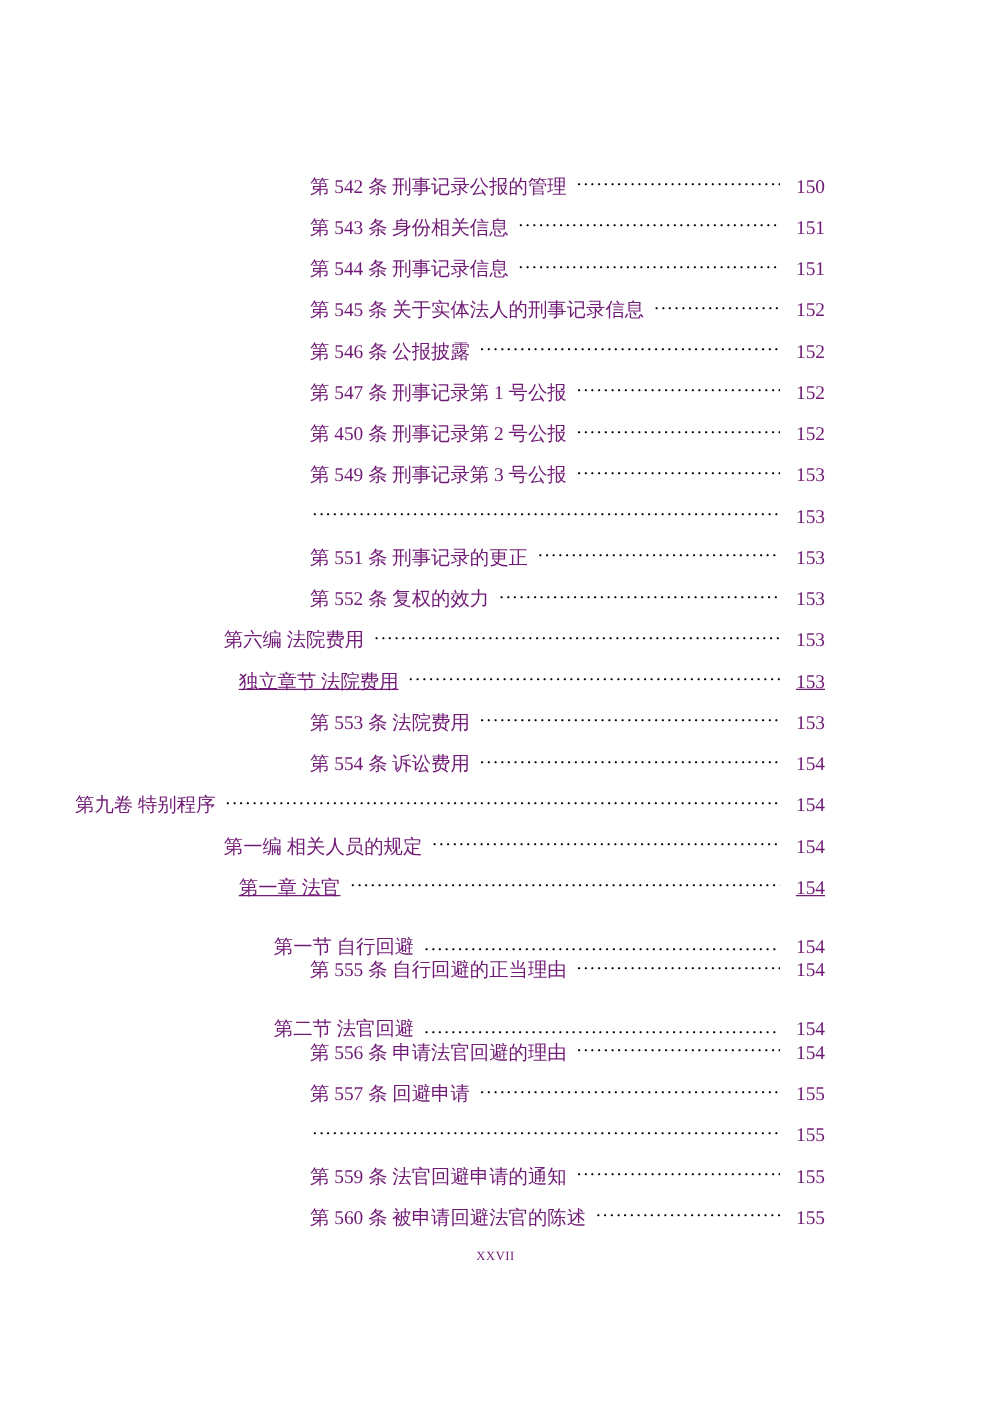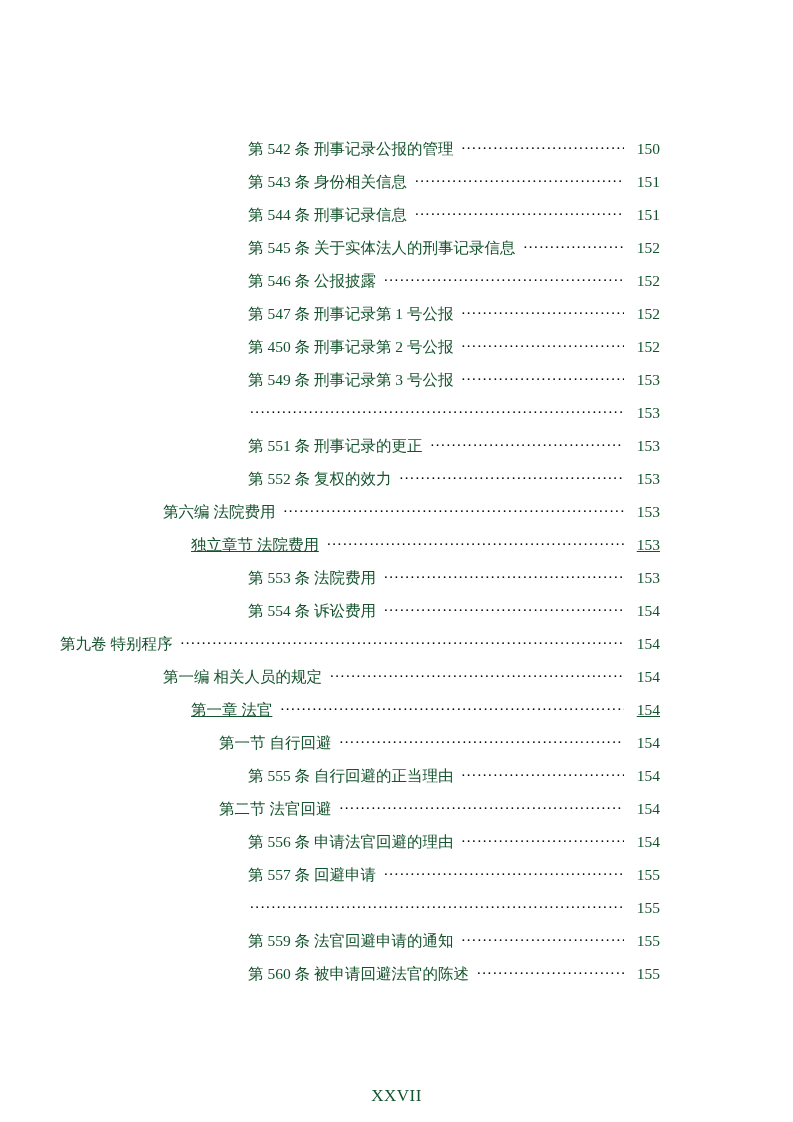--- a/index.html
+++ b/index.html
@@ -6,21 +6,21 @@
     margin: 0;
     padding: 0;
     background: #ffffff;
   }
   .page {
     position: relative;
     width: 793px;
     height: 1122px;
     background: #ffffff;
     font-family: "Liberation Serif", "DejaVu Serif", serif;
-    color: #14532d;
+    color: #701a75;
     overflow: hidden;
   }
   .toc {
     position: absolute;
     top: 138px;
     left: 0;
     right: 0;
   }
   .toc-entry {
     display: flex;
@@ -54,32 +54,32 @@
     white-space: nowrap;
   }
   .toc-page {
     flex: 0 0 auto;
     padding-left: 6px;
     text-align: right;
     min-width: 28px;
   }
   
   .lvl-0 { padding-left: 60px; }
-  .lvl-1 { padding-left: 163px; }
+  .lvl-1 { padding-left: 163px; margin-left: 16px; }
   .lvl-2 { padding-left: 191px; text-decoration: underline; }
-  .lvl-3 { padding-left: 219px; }
+  .lvl-3 { padding-left: 219px; align-items: flex-end; }
   .lvl-4 { padding-left: 248px; }
 
   .folio {
     position: absolute;
-    top: 1086px;
+    top: 1000px;
     left: 0;
     width: 100%;
     text-align: center;
-    font-size: 17px;
+    font-size: 10px;
     font-family: "Liberation Serif", "DejaVu Serif", serif;
     letter-spacing: 0.5px;
   }
 </style>
 </head>
 <body>
 
 <div class="page">
   <div class="toc" id="toc-list">
       <div class="toc-entry lvl-4">

